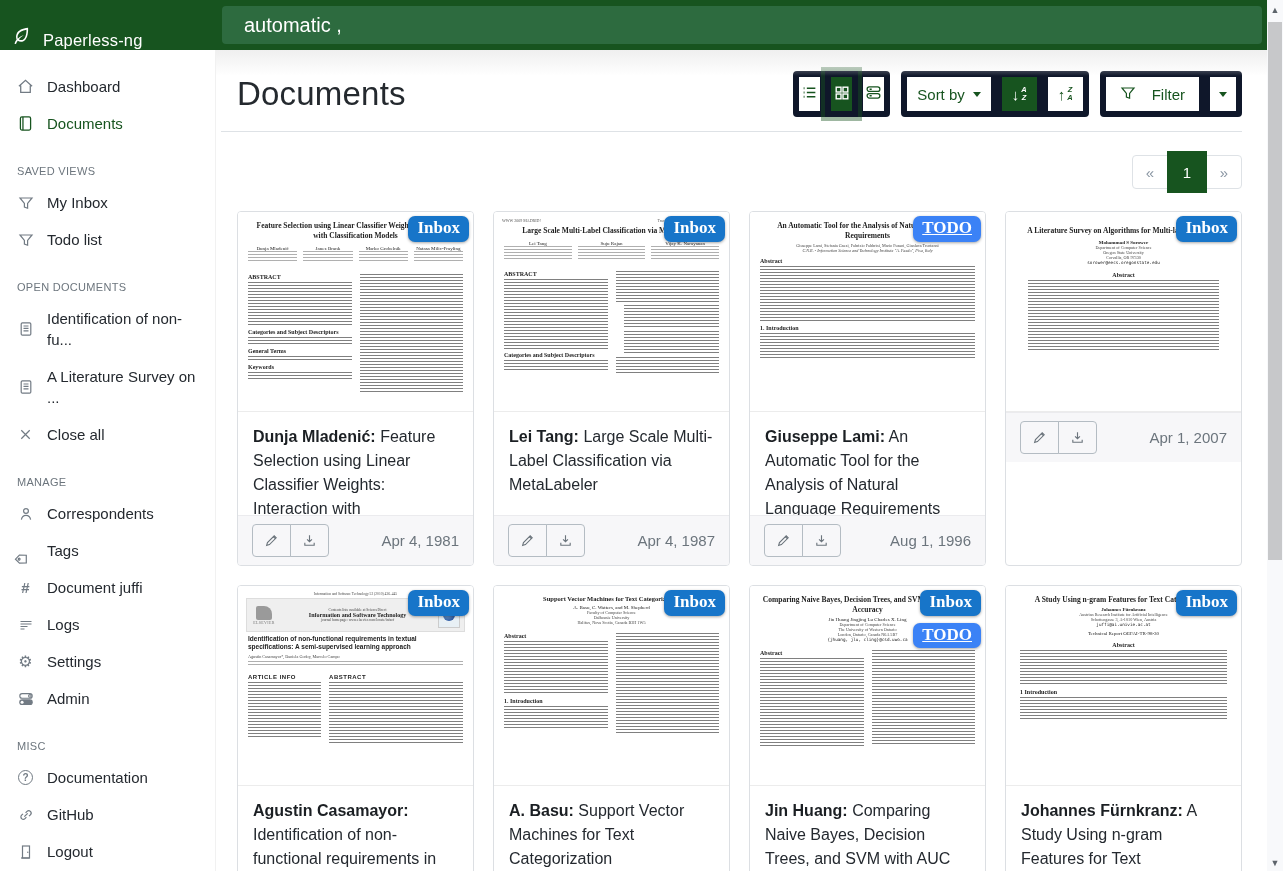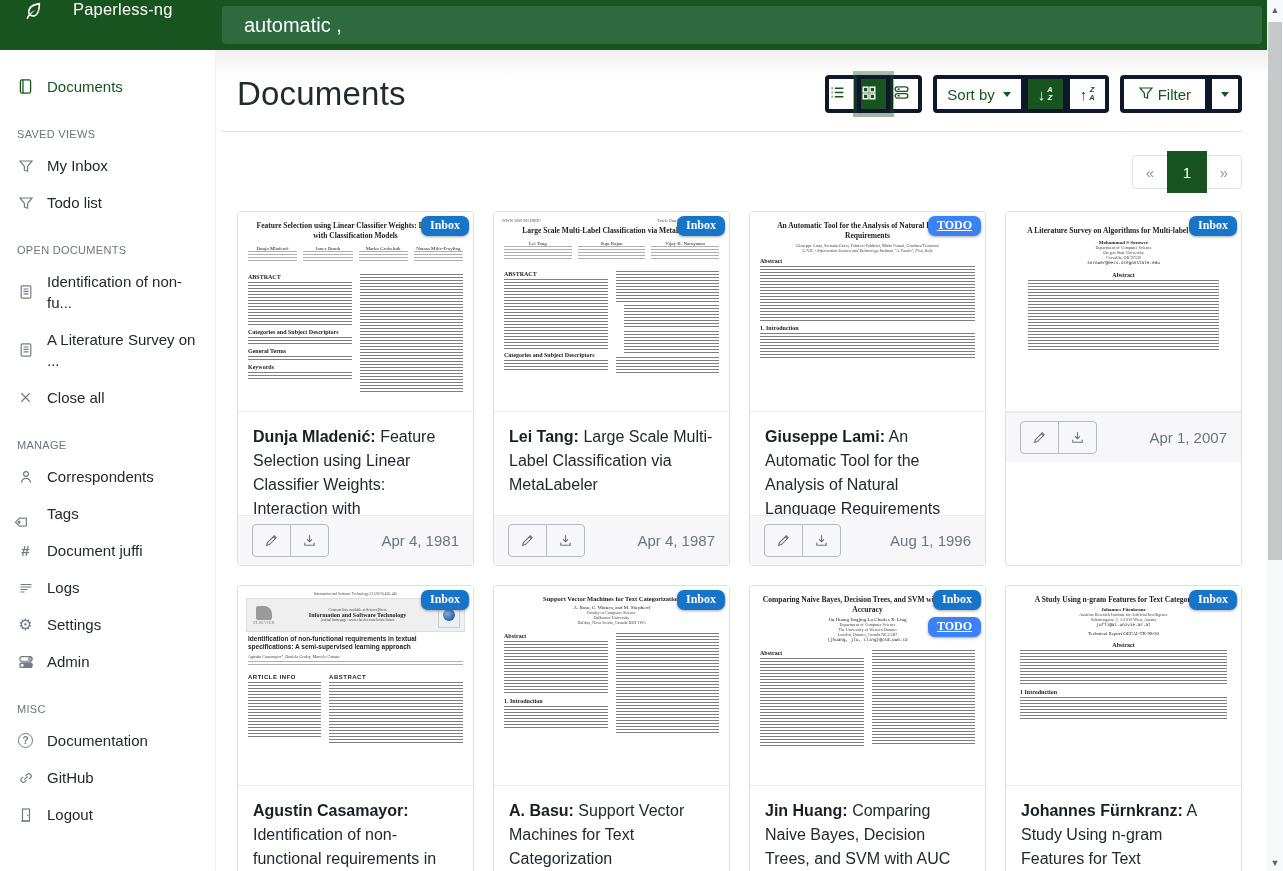--- a/index.html
+++ b/index.html
@@ -3,21 +3,21 @@
 <meta charset="utf-8">
 <style>
   * { box-sizing: border-box; }
   html,body { margin:0; padding:0; }
   body {
     width:1283px; height:871px; overflow:hidden; position:relative;
     font-family:"Liberation Sans", sans-serif; background:#fff; color:#212529;
   }
   
   .topbar { position:absolute; top:0; left:0; width:1267px; height:50px; background:#17541f; display:flex; z-index:30; }
-  .brand { width:216px; display:flex; align-items:flex-start; gap:29px; padding-left:23px; flex:none; cursor:pointer; }
+  .brand { width:216px; display:flex; align-items:flex-end; gap:11px; padding-left:11px; flex:none; cursor:pointer; }
   .brand-title { color:#fff; font-size:16.5px; letter-spacing:.2px; }
   .search-wrap { flex:1; padding:6px 5px 6px 6px; }
   .search-input {
     width:100%; height:38px; background:#2d6b3f; border:none; border-radius:4px;
     color:#fff; font-size:20px; padding:0 22px; outline:none; font-family:inherit;
   }
   .top-fade { position:absolute; top:50px; left:0; width:1267px; height:26px;
     background:linear-gradient(#efefef, rgba(255,255,255,0)); pointer-events:none; z-index:5; }
   
   .sidebar { position:absolute; top:50px; left:0; bottom:0; width:216px; background:#fff;
@@ -31,22 +31,22 @@
   .qcircle { width:15px; height:15px; border:1.3px solid currentColor; border-radius:50%;
     font-size:10px; display:flex; align-items:center; justify-content:center; font-weight:bold; }
   .hashg { font-size:15px; font-weight:bold; }
   .gearg { font-size:16px; line-height:1; }
   
   .content { position:absolute; left:216px; top:50px; right:16px; bottom:0; padding:20px 25px 0 21px; overflow:hidden; }
   .title-row { display:flex; justify-content:space-between; align-items:center; height:48px; }
   .page-title { font-size:33px; font-weight:500; margin:0; color:#24292e; letter-spacing:.2px; }
   .toolbar { display:flex; gap:11px; align-items:center; }
   .btn-group { display:flex; position:relative; }
-  .btn { border:4px solid #0f172a; background:#fff; color:#17541f; height:38px; display:flex;
-    align-items:center; justify-content:flex-start; font-size:15px; cursor:pointer; padding:0 10px; margin-left:-1px; font-family:inherit; }
+  .btn { border:6px solid #0f172a; background:#fff; color:#17541f; height:46px; display:flex;
+    align-items:center; justify-content:center; font-size:15px; cursor:pointer; padding:0 10px; margin-left:-1px; font-family:inherit; }
   .btn:first-child { margin-left:0; border-radius:4px 0 0 4px; }
   .btn:last-child { border-radius:0 4px 4px 0; }
   .btn.active { background:#17541f; color:#fff; }
   .btn.focus-ring { box-shadow:0 0 0 4px rgba(23,84,31,.42); z-index:2; }
   .vbtn { width:33px; padding:0; }
   .caret { width:0; height:0; border-left:4.5px solid transparent; border-right:4.5px solid transparent;
     border-top:5px solid currentColor; display:inline-block; }
   .sorticon { display:flex; align-items:center; gap:2px; }
   .sorticon .arrow { font-size:15px; line-height:1; }
   .sorticon .az { display:flex; flex-direction:column; font-size:7.5px; font-weight:bold; line-height:1.05; font-style:normal; }
@@ -58,21 +58,21 @@
   .page-link.first { border-radius:4px 0 0 4px; margin-left:0; }
   .page-link.last { border-radius:0 4px 4px 0; }
   .page-link.current { background:#17541f; border-color:#17541f; color:#fff; min-width:40px; height:42px; z-index:2; }
   
   .grid { display:grid; grid-template-columns:repeat(4,237px); gap:19px; margin-top:18px; }
   .card { width:237px; height:355px; border:1px solid #dcdfe3; border-radius:4px; background:#fff;
     display:flex; flex-direction:column; position:relative; overflow:hidden; }
   .thumb { height:200px; flex:none; border-bottom:1px solid #ececec; background:#fff; overflow:hidden;
     position:relative; padding-top:6px; cursor:pointer; }
   .badges { position:absolute; top:4px; right:4px; display:flex; flex-direction:column; gap:7px; align-items:flex-end; z-index:3; }
-  .badge { color:#fff; font-weight:bold; font-size:12px; padding:3px 9px 4px; border-radius:7px;
+  .badge { color:#fff; font-weight:bold; font-size:17px; padding:3px 9px 4px; border-radius:7px;
     box-shadow:0 1px 3px rgba(0,0,0,.35); cursor:pointer; line-height:1.1; }
   .badge.b-inbox { background:#1775c9; }
   .badge.b-todo { background:#3b82f6;text-decoration:underline; }
   .card-body { padding:13px 15px 0; font-size:16px; line-height:1.5; color:#24292f; flex:1; overflow:hidden; cursor:pointer; }
   .card-body b { color:#1b1f23; }
   .card-footer { height:50px; flex:none; background:#f7f7f9; border-top:1px solid #ebebee; display:flex;
     align-items:center; justify-content:space-between; padding:0 14px; }
   .fgroup { display:flex; }
   .fbtn { width:39px; height:33px; border:1px solid #b4bcc3; background:transparent; color:#6c757d;
     display:flex; align-items:center; justify-content:center; cursor:pointer; margin-left:-1px; }
@@ -123,20 +123,28 @@
     </span>
     <span class="brand-title">Paperless-ng</span>
   </div>
   <div class="search-wrap">
     <input class="search-input" type="text" value="automatic ," style="">
   </div>
 </div>
 <div class="top-fade"></div>
 
 <nav class="sidebar">
+  <div class="nav-item">
+    <span class="nicon">
+      <svg width="17" height="17" viewBox="0 0 16 16" fill="none" stroke="currentColor" stroke-width="1.2">
+          <path d="M1.8 7.8 8 2.2l6.2 5.6M3.5 7v6.5h9V7"></path>
+        </svg>
+    </span>
+    <span>Dashboard</span>
+  </div>
   <div class="nav-item active">
     <span class="nicon">
       <svg width="17" height="17" viewBox="0 0 16 16" fill="none" stroke="currentColor" stroke-width="1.2">
           <rect x="3.2" y="1.8" width="9.6" height="12.4" rx="1.4"></rect>
           <path d="M5.6 1.8v12.4"></path>
         </svg>
     </span>
     <span>Documents</span>
   </div>
 
@@ -319,21 +327,21 @@
           <span class="sorticon">
               <span class="arrow">↑</span>
               <span class="az">
                 <i>Z</i>
                 <i>A</i>
               </span>
             </span>
         </button>
       </div>
       <div class="btn-group">
-        <button class="btn" style="gap:4px;padding:0 14px">
+        <button class="btn" style="gap:16px;padding:0 14px">
           <span>
             <svg width="16" height="16" viewBox="0 0 16 16" fill="none" stroke="currentColor" stroke-width="1.2">
                 <path d="M2 3h12L9.6 8.4v4.8l-3.2-1.1V8.4z"></path>
               </svg>
           </span>
           <span>Filter</span>
         </button>
         <button class="btn" style="padding:0 9px">
           <span class="caret"></span>
         </button>

